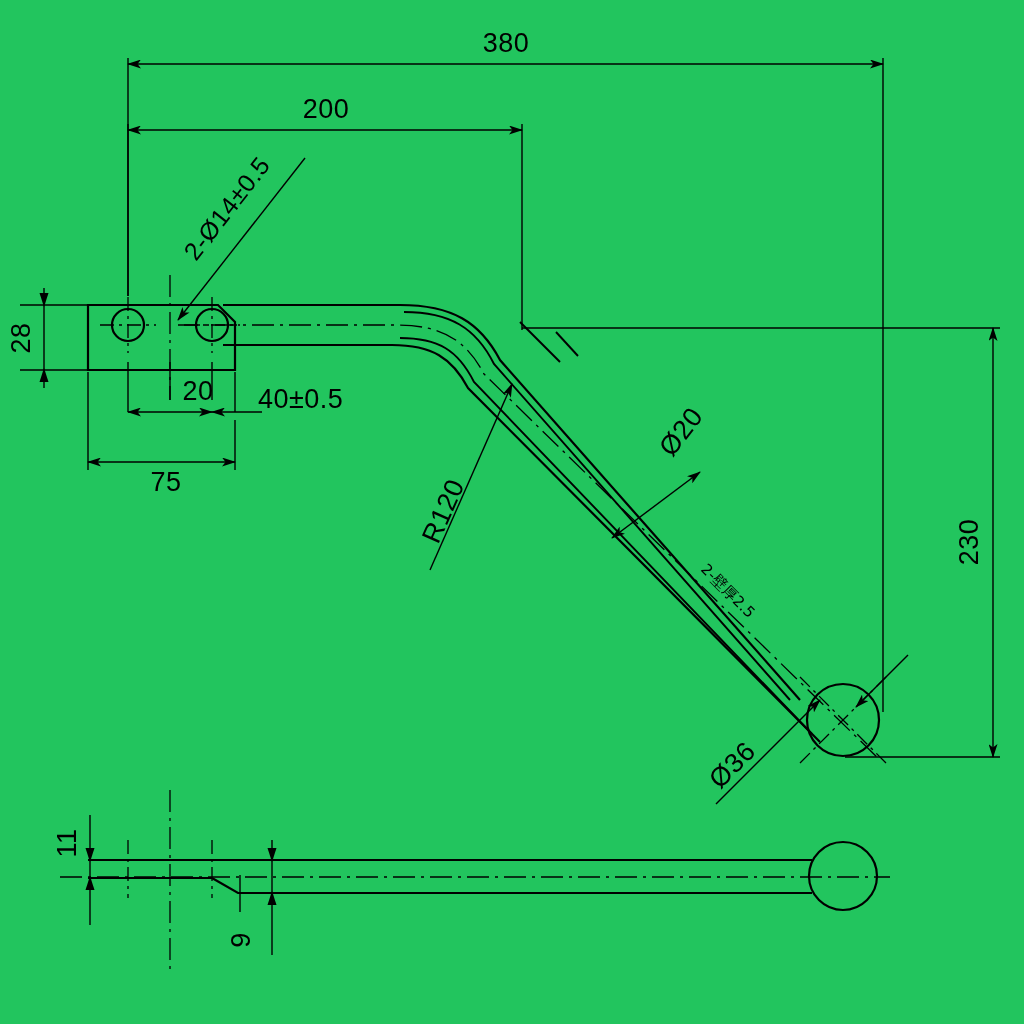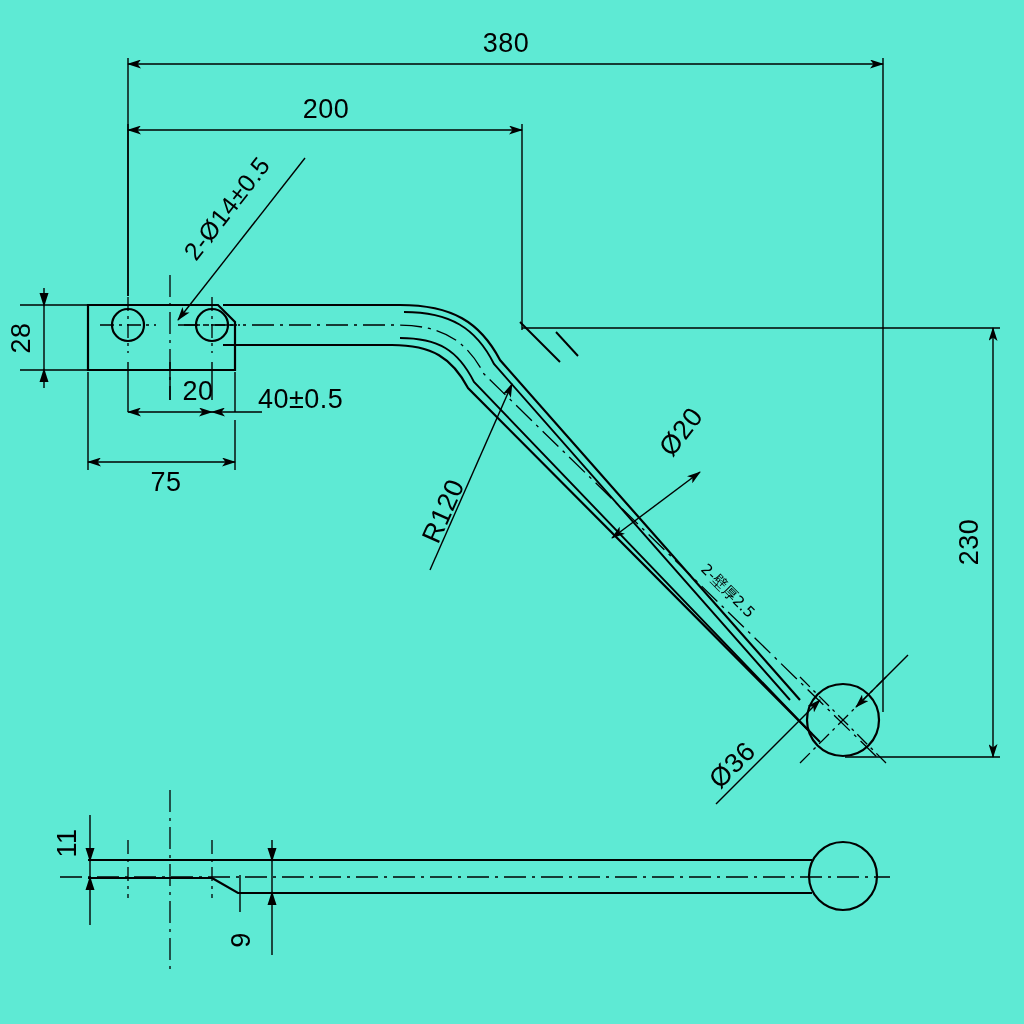--- a/index.html
+++ b/index.html
@@ -11,21 +11,21 @@
   body {
     width: 1024px;
     height: 1024px;
     overflow: hidden;
     font-family: "Liberation Sans", sans-serif;
   }
   #drawing-root {
     position: relative;
     width: 1024px;
     height: 1024px;
-    background: #5eead4;
+    background: #22c55e;
   }
   svg#cad {
     position: absolute;
     top: 0;
     left: 0;
     width: 1024px;
     height: 1024px;
     display: block;
   }
   .obj      { fill: none; stroke: #000000; stroke-width: 2.2; stroke-linecap: butt; stroke-linejoin: miter; }

